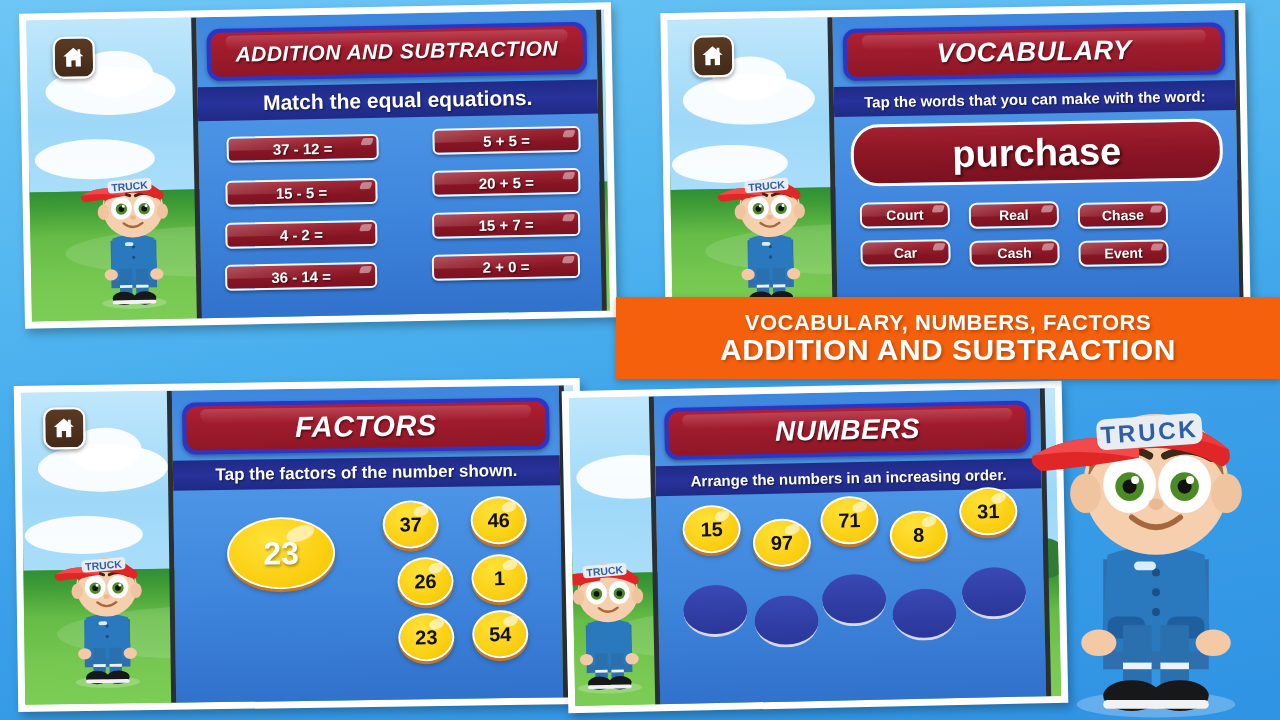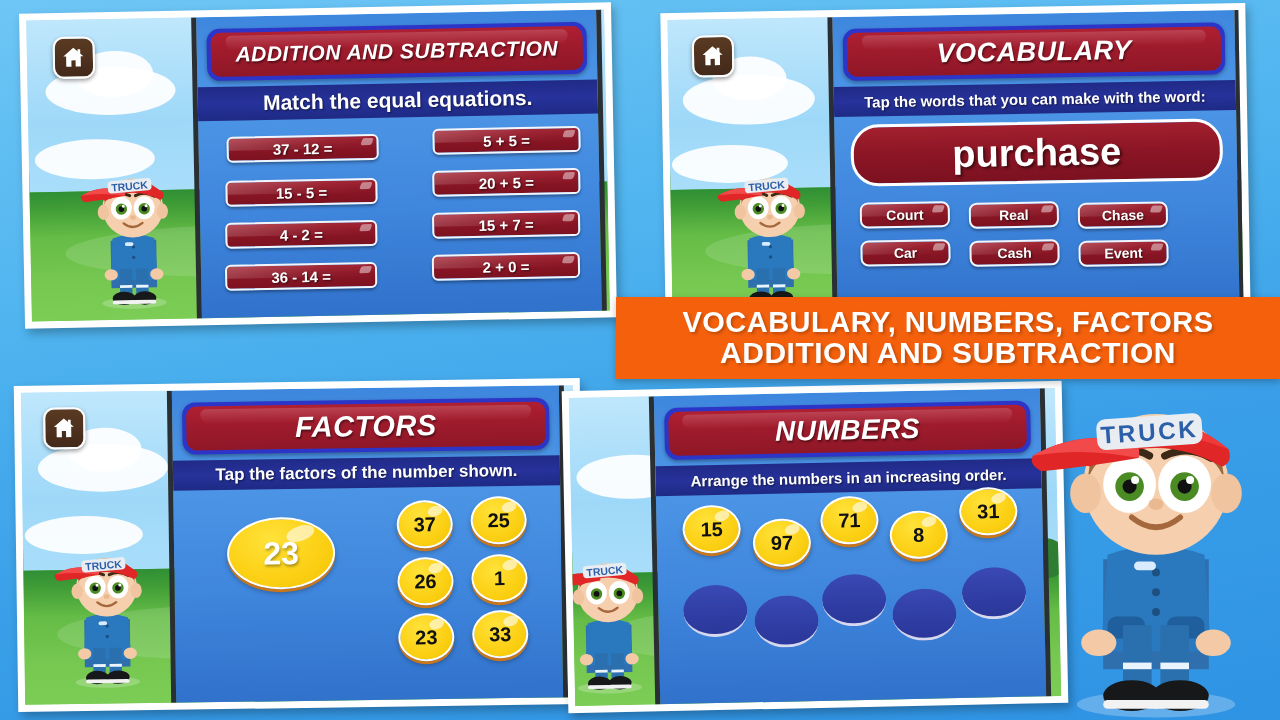--- a/index.html
+++ b/index.html
@@ -384,26 +384,26 @@
       </div>
 
       <div class="panel" style="left:146px;top:0;width:397px;height:326px;">
         <div class="title-wrap" style="top:12px;height:52px;">
           <div class="title-bar" style="height:100%;font-size:29px;">FACTORS</div>
         </div>
         <div class="instr" style="top:70px;height:30px;font-size:17px;">Tap the factors of the number shown.</div>
 
         <div class="coin big" style="left:53px;top:128px;width:108px;height:72px;font-size:32px;">23</div>
 
-        <div class="coin" style="left:223px;top:113px;width:56px;height:48px;font-size:20px;">37</div>
-        <div class="coin" style="left:297px;top:110px;width:56px;height:48px;font-size:20px;">25</div>
+        <div class="coin" style="left:209px;top:113px;width:56px;height:48px;font-size:20px;">37</div>
+        <div class="coin" style="left:297px;top:110px;width:56px;height:48px;font-size:20px;">46</div>
         <div class="coin" style="left:223px;top:170px;width:56px;height:48px;font-size:20px;">26</div>
         <div class="coin" style="left:297px;top:168px;width:56px;height:48px;font-size:20px;">1</div>
         <div class="coin" style="left:223px;top:226px;width:56px;height:48px;font-size:20px;">23</div>
-        <div class="coin" style="left:297px;top:224px;width:56px;height:48px;font-size:20px;">33</div>
+        <div class="coin" style="left:297px;top:224px;width:56px;height:48px;font-size:20px;">54</div>
       </div>
     </div>
   </div>
 
   <div class="card" style="left:565px;top:386px;width:500px;height:322px;transform:rotate(-1.2deg);">
     <div class="card-inner">
       <div class="sky"></div>
       <div class="cloud" style="left:6px;top:58px;width:110px;height:44px;"></div>
       <div class="grass"></div>
       <div class="tree" style="left:452px;top:150px;width:42px;height:40px;"></div>
@@ -506,17 +506,17 @@
       <path d="M27 36 q33 -27 66 0 q2 6 -3 8 q-30 -17 -60 0 q-5 -2 -3 -8z" fill="#e02626"></path>
       <path d="M27 36 q33 -27 66 0 q-33 -13 -66 0z" fill="#f03a3a"></path>
       <path d="M4 39 q19 -11 42 -7 q8 1 6 8 q-23 4 -44 6 q-6 -3 -4 -7z" fill="#e02626"></path>
       <path d="M4 39 q19 -11 42 -7 q8 1 6 8 q-25 -5 -48 -1z" fill="#f24a4a"></path>
       <rect x="33" y="21" width="48" height="14" rx="4" fill="#e9edf2" transform="rotate(-4 57 28)"></rect>
       <text x="57" y="32" font-family="Liberation Sans, sans-serif" font-size="11" font-weight="bold" fill="#2c5fa8" text-anchor="middle" transform="rotate(-4 57 28)" letter-spacing="1.2">TRUCK</text>
     </svg>
   </div>
 
   <div class="banner" style="left:616px;top:297px;width:664px;height:82px;">
-    <div style="font-size:29px;">VOCABULARY, NUMBERS, FACTORS</div>
+    <div style="font-size:22px;">VOCABULARY, NUMBERS, FACTORS</div>
     <div style="font-size:30px;">ADDITION AND SUBTRACTION</div>
   </div>
 
 </div>
 
 </body></html>

